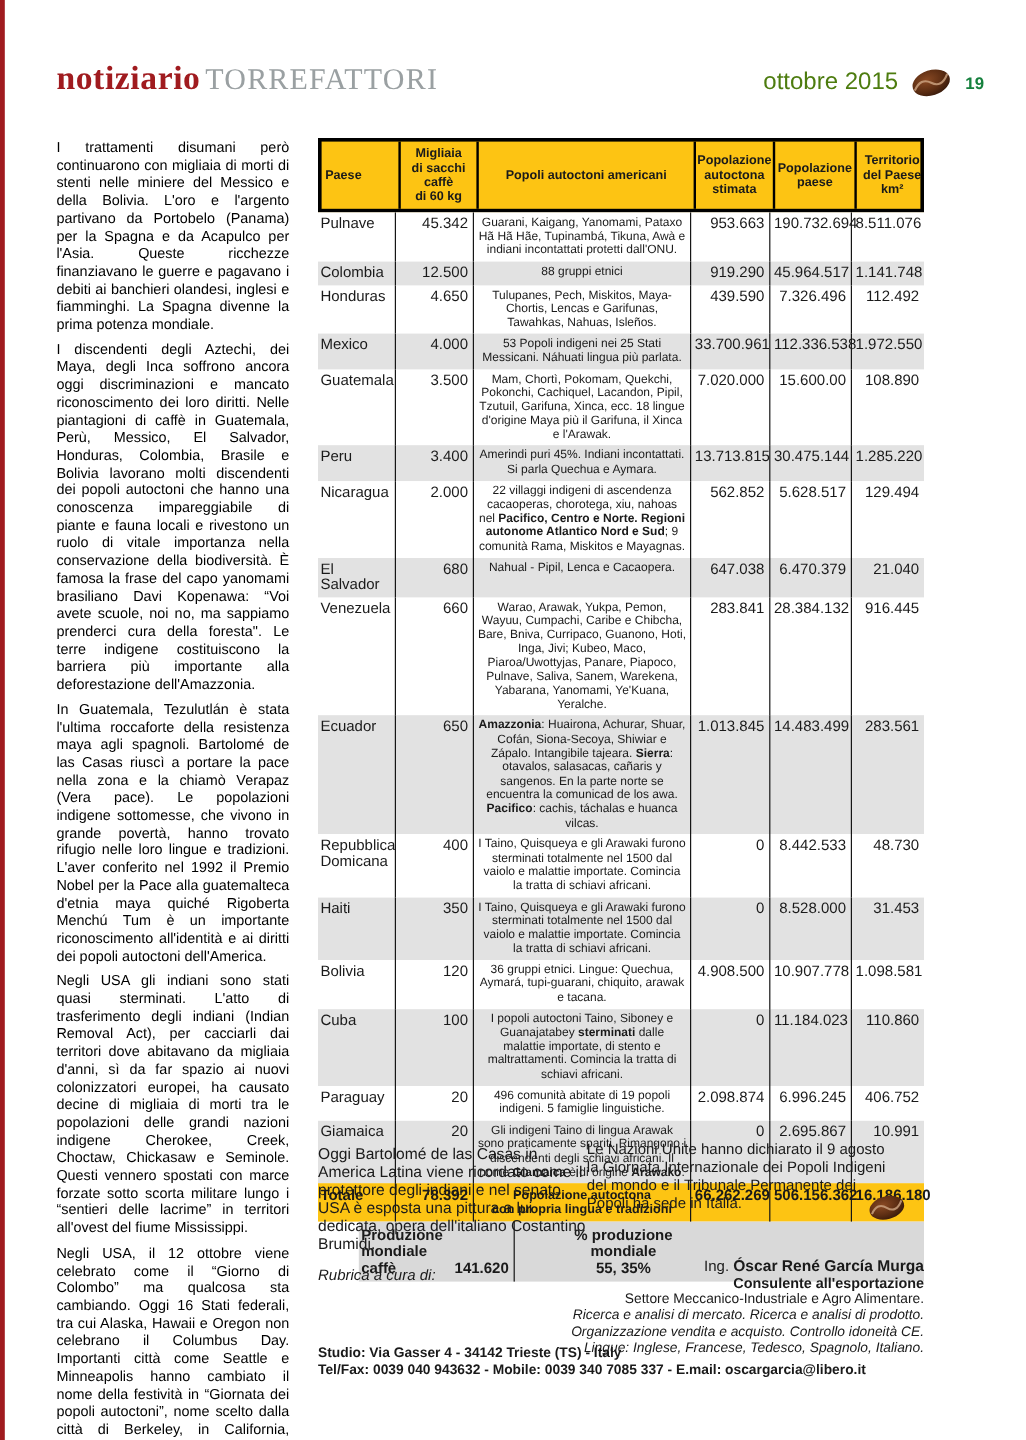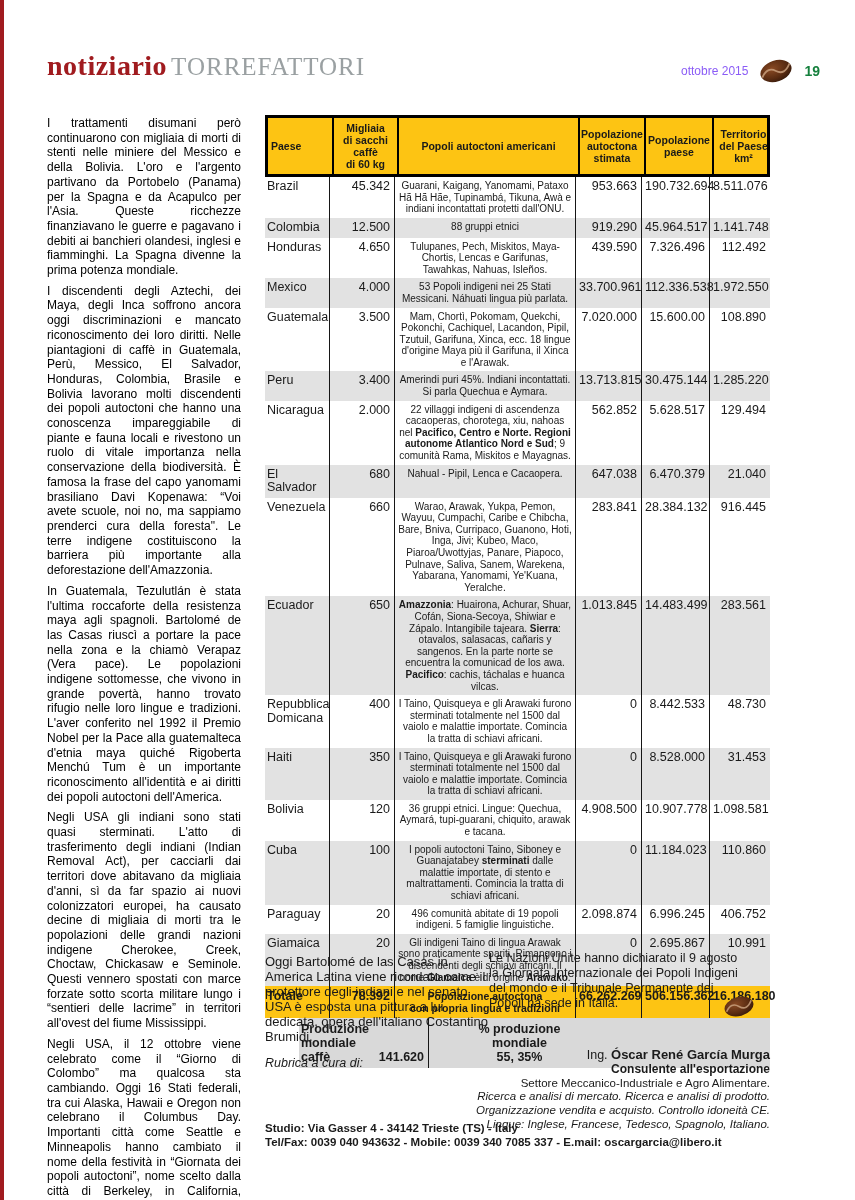--- a/index.html
+++ b/index.html
@@ -13,21 +13,21 @@
   html,body{width:855px;height:1200px;background:#fff;overflow:hidden;}
   body{position:relative;font-family:"Liberation Sans",sans-serif;color:var(--ink);}
 
   .left-rule{position:absolute;left:0;top:0;width:4px;height:1200px;background:var(--accent-red);}
 
   
   .page-header{position:absolute;left:47px;top:50px;right:35px;height:44px;display:flex;align-items:baseline;}
   .brand-red{font-family:"Liberation Serif",serif;font-weight:bold;font-size:28px;color:var(--accent-red);letter-spacing:.5px;}
   .brand-gray{font-family:"Liberation Serif",serif;font-size:25px;color:#9aa0a2;letter-spacing:1px;margin-left:4px;}
   .header-right{margin-left:auto;display:flex;align-items:center;gap:8px;}
-  .issue{font-size:12px;color:#8b5cf6;}
+  .issue{font-size:20px;color:#4d7c0f;}
   .page-num{font-size:14px;font-weight:bold;color:#15803d;}
   .bean{width:40px;height:30px;display:inline-block;}
 
   
   .article{position:absolute;left:47px;top:116px;width:194px;}
   .article p{font-size:12px;line-height:14.7px;text-align:justify;margin-bottom:6px;color:#000000;}
 
   
   .ptable{position:absolute;left:265px;top:115px;width:505px;}
   .t-grid{display:grid;grid-template-columns:64px 65px 181px 66px 68px 61px;}
@@ -115,21 +115,21 @@
 autoctona
 stimata</div>
     <div class="hc">Popolazione
 paese</div>
     <div class="hc">Territorio
 del Paese
 km²</div>
   </div>
   <div id="table-body">
       <div class="t-grid t-row">
-        <div class="c c-paese">Brazil</div>
+        <div class="c c-paese">Pulnave</div>
         <div class="c c-right">45.342</div>
         <div class="c">Guarani, Kaigang, Yanomami, Pataxo Hã Hã Hãe, Tupinambá, Tikuna, Awà e indiani incontattati protetti dall'ONU.</div>
         <div class="c c-right">953.663</div>
         <div class="c c-right">190.732.694</div>
         <div class="c c-right">8.511.076</div>
       </div>
       <div class="t-grid t-row">
         <div class="c c-paese">Colombia</div>
         <div class="c c-right">12.500</div>
         <div class="c">88 gruppi etnici</div>

